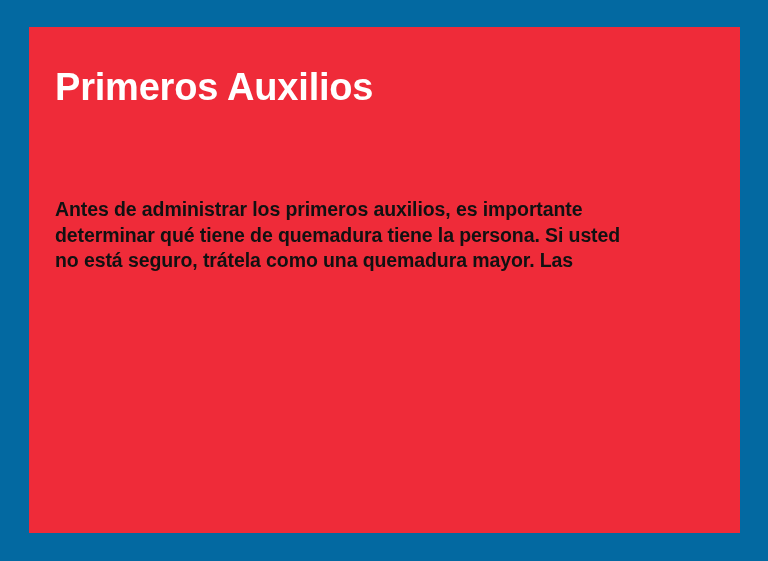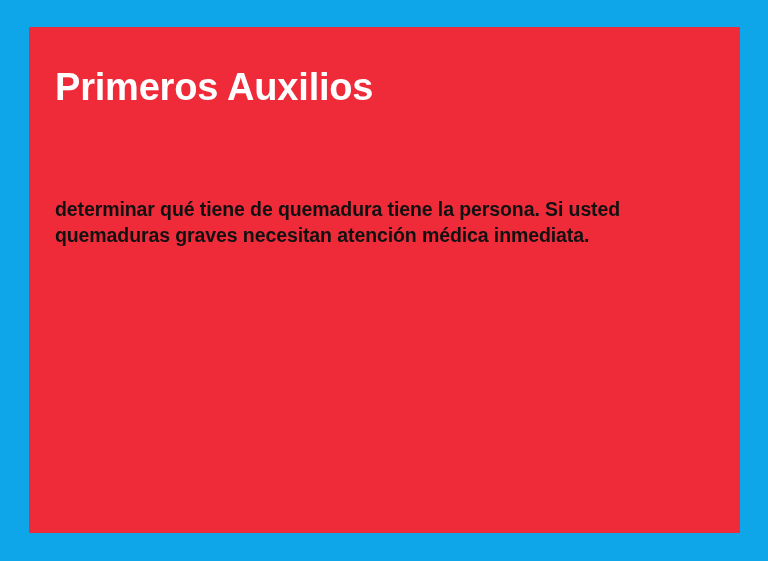--- a/index.html
+++ b/index.html
@@ -10,21 +10,21 @@
     width: 768px;
     height: 561px;
     background: #2d2d2d;
     font-family: "Liberation Sans", sans-serif;
     overflow: hidden;
   }
   .slide-stage {
     position: relative;
     width: 768px;
     height: 561px;
-    background: #0ea5e9;
+    background: #0369a1;
   }
   .slide-panel {
     position: absolute;
     left: 29px;
     top: 27px;
     width: 711px;
     height: 506px;
     background: #ef2b39;
     box-sizing: border-box;
     overflow: hidden;
@@ -63,19 +63,20 @@
 </head>
 <body>
 
 <div class="slide-stage">
 
   <div class="slide-panel">
 
     <h1 class="slide-title">Primeros Auxilios</h1>
 
     <p class="slide-body">
+      <span class="body-line">Antes de administrar los primeros auxilios, es importante</span>
       <span class="body-line">determinar qué tiene de quemadura tiene la persona. Si usted</span>
-      <span class="body-line">quemaduras graves necesitan atención médica inmediata.</span>
+      <span class="body-line">no está seguro, trátela como una quemadura mayor. Las</span>
     </p>
 
   </div>
 
 </div>
 
 </body></html>

